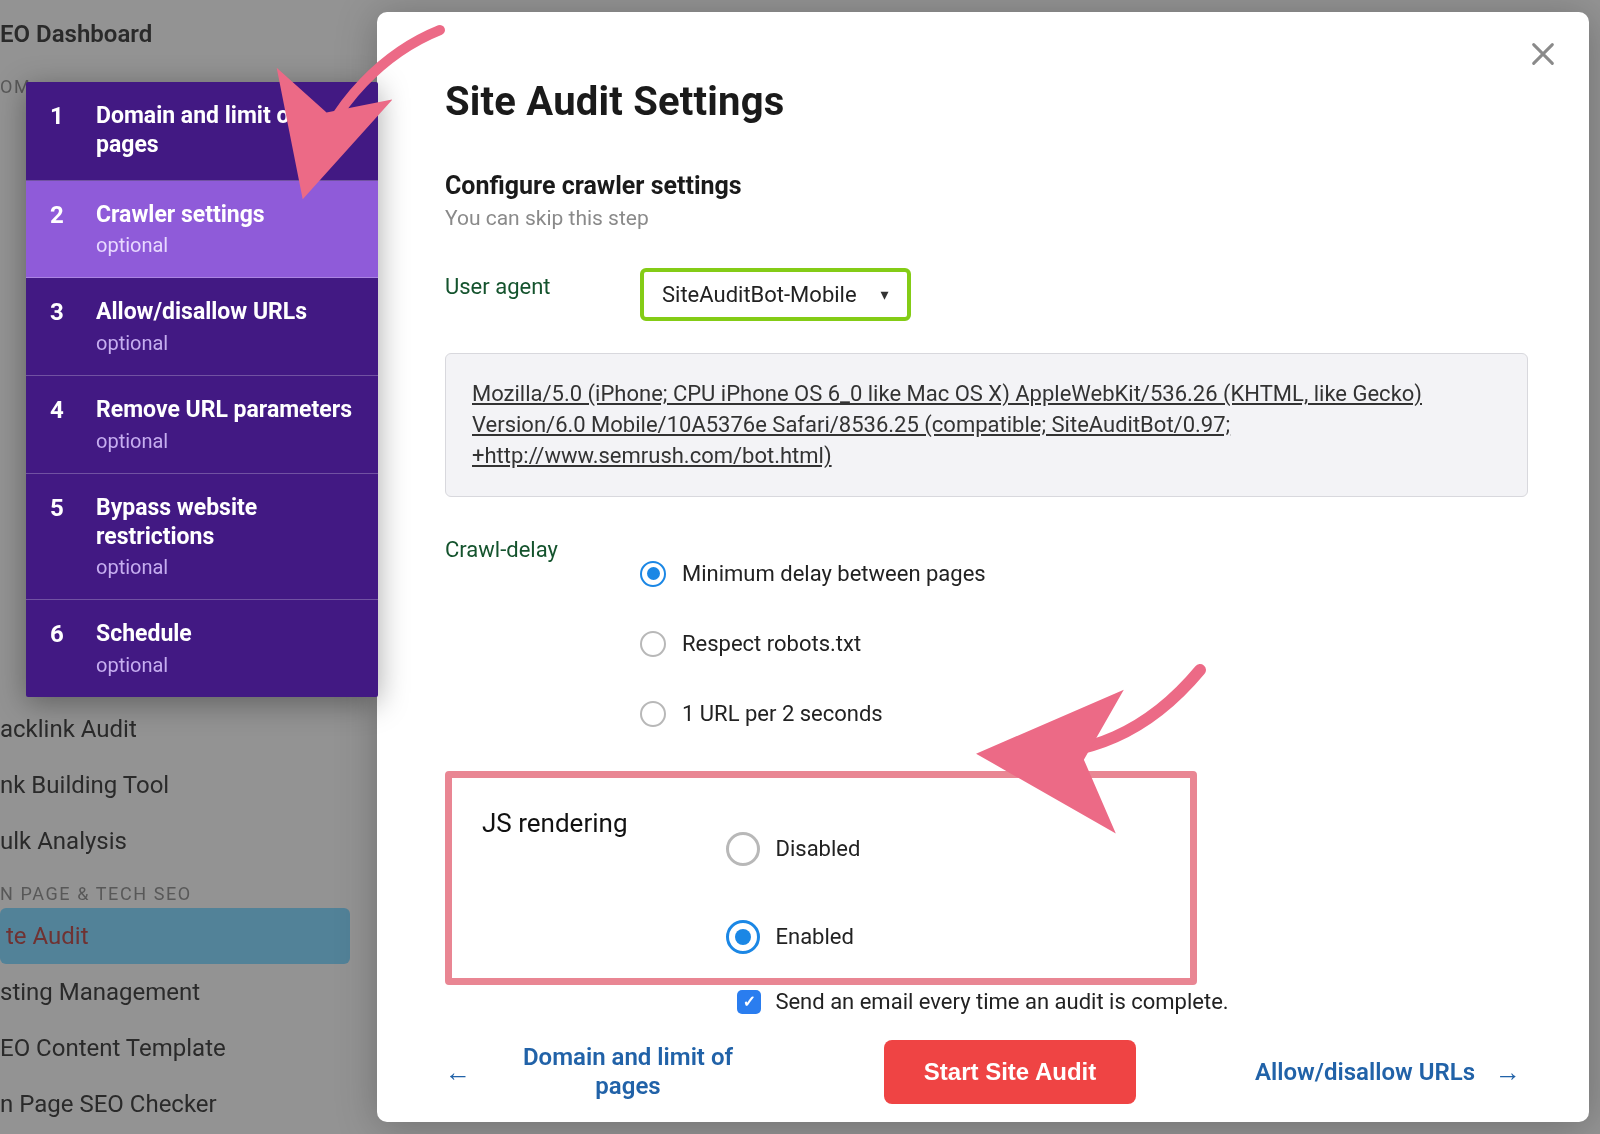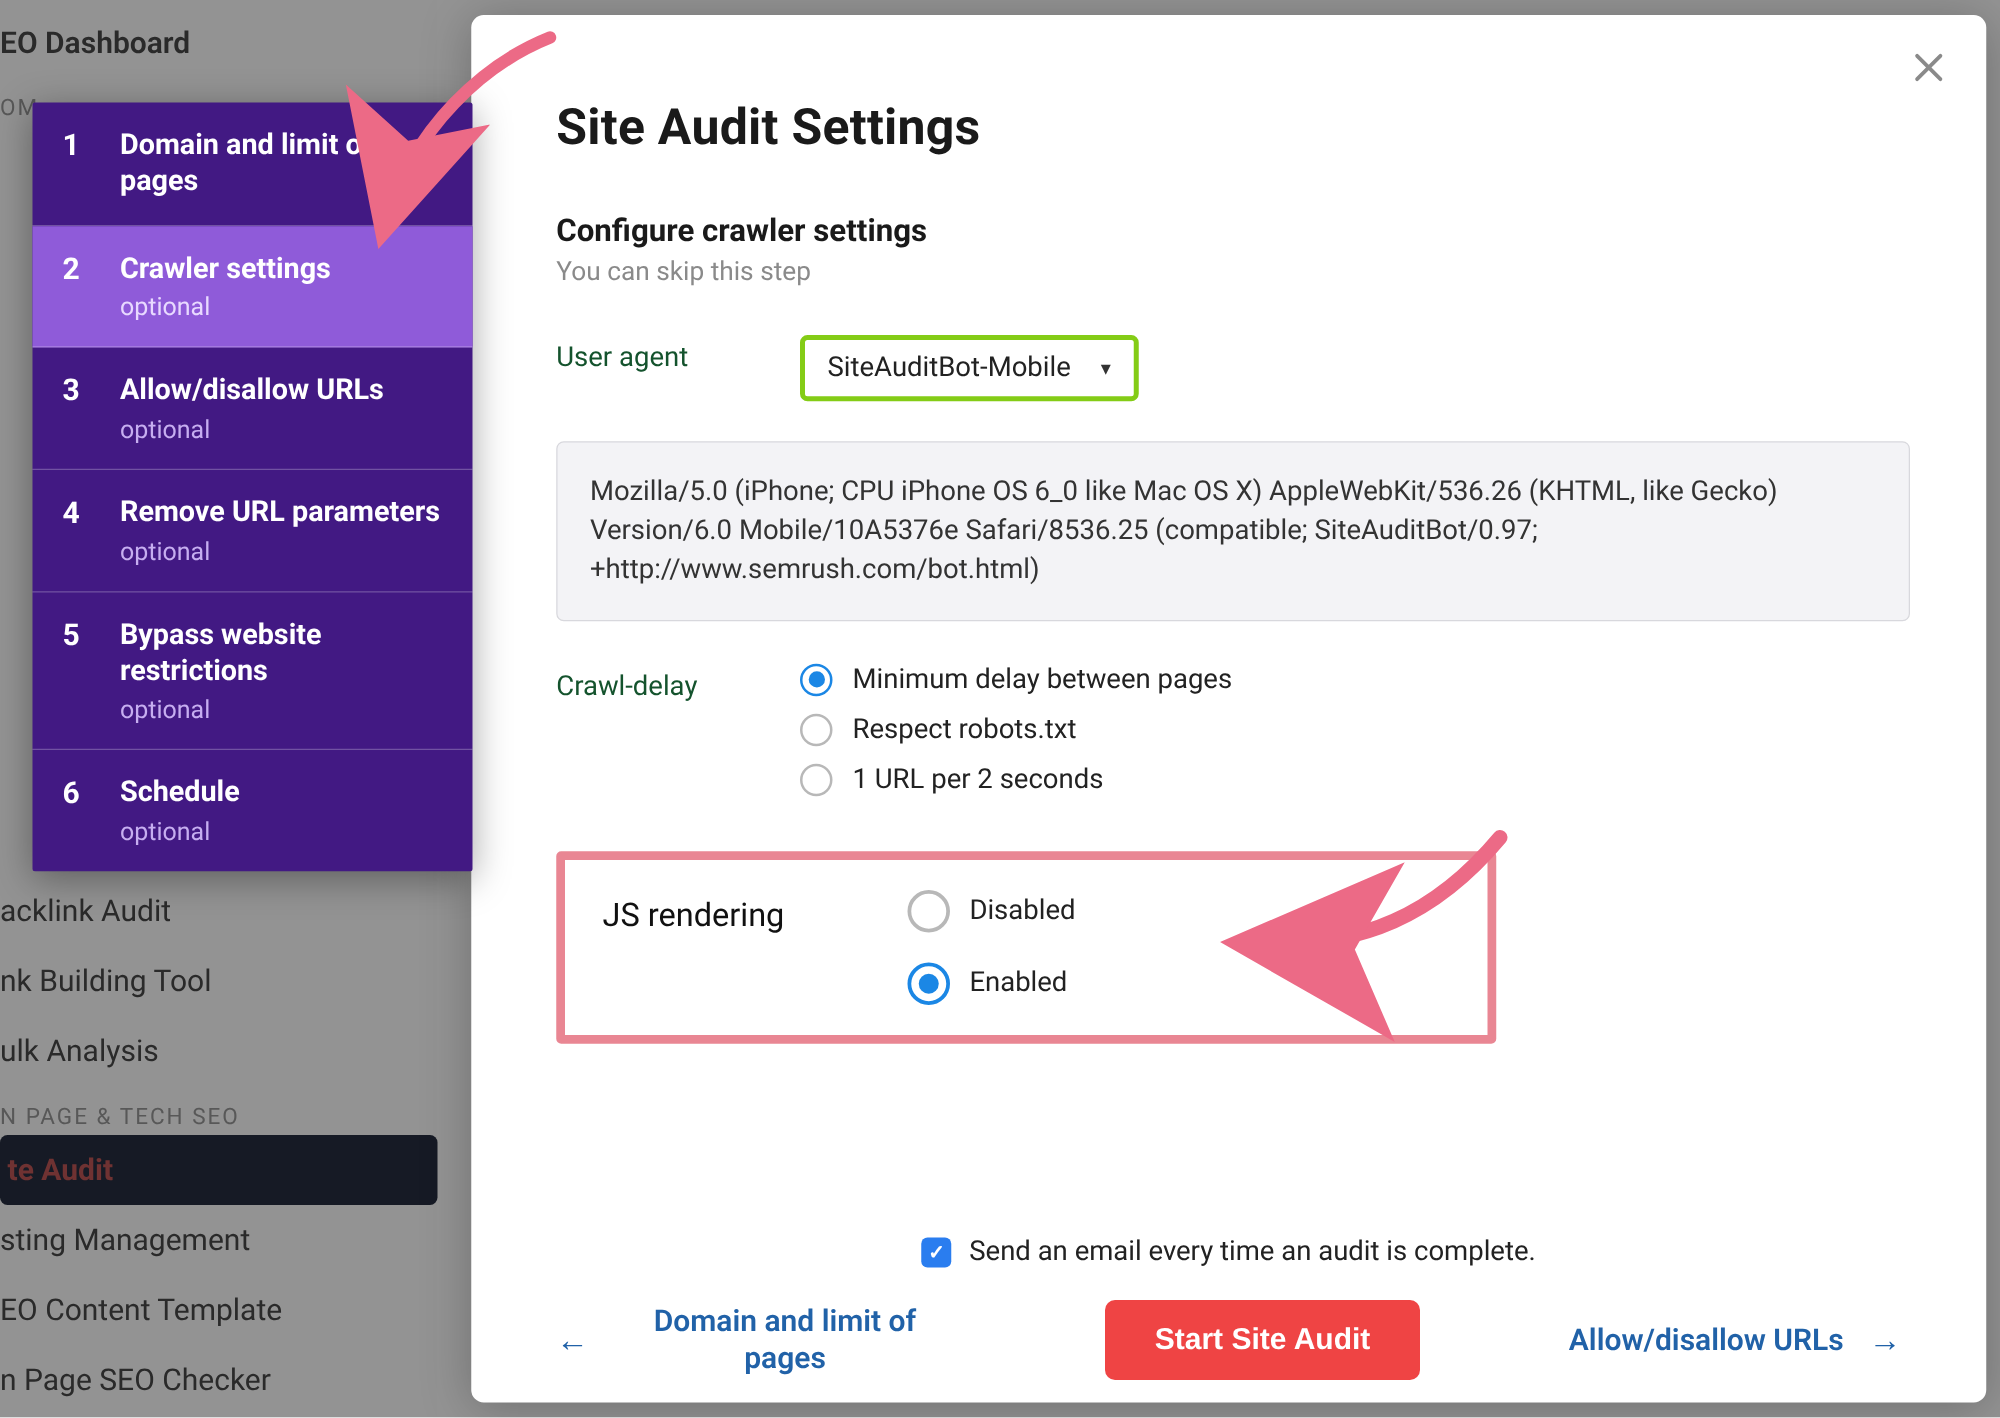--- a/index.html
+++ b/index.html
@@ -7,21 +7,21 @@
   body { position: relative; }
 
   
   .bg-sidebar {
     position:absolute; left:0; top:0; width:350px; height:1134px;
     background:#f3f3f3; color:#333; z-index:1;
     padding-top:0;
   }
   .bg-sidebar .item { padding:14px 10px 14px 0; font-size:24px; color:#333; }
   .bg-sidebar .section-head { font-size:18px; letter-spacing:1.6px; color:#888; padding:14px 10px 4px 0; text-transform:uppercase; }
-  .bg-sidebar .active { background:#0f172a; color:#b14242; border-radius:6px; padding:14px 6px;font-weight:bold; }
+  .bg-sidebar .active { background:#7dd3fc; color:#b14242; border-radius:6px; padding:14px 6px; }
   .bg-overlay {
     position:absolute; left:0; top:0; width:1600px; height:1134px;
     background:rgba(30,30,30,0.45); z-index:2;
   }
 
   
   .modal {
     position:absolute; left:377px; top:12px; width:1212px; height:1110px;
     background:#fff; border-radius:10px; z-index:10;
     box-shadow:0 4px 40px rgba(0,0,0,0.25);
@@ -43,25 +43,25 @@
   .select {
     display:inline-flex; align-items:center; gap:24px;
     border:4px solid #84cc16; border-radius:6px; padding:10px 18px;
     font-size:22px; color:#222; background:#fff; cursor:pointer;
   }
   .select .chev { font-size:16px; color:#333; }
 
   .ua-box {
     margin-top:32px; width:1083px;
     border:1px solid #d8d8dd; background:#f3f3f6; border-radius:6px;
-    padding:24px 26px; font-size:22px; color:#333; line-height:1.42;
+    padding:24px 26px; font-size:22px; color:#333; line-height:1.42;text-decoration:underline;
   }
 
   .radio-list { display:flex; flex-direction:column; gap:14px; }
-  .radio-item { display:flex; align-items:center; gap:16px; font-size:22px; color:#222; }
+  .radio-item { display:flex; align-items:center; gap:16px; font-size:22px; color:#222;margin-top:30px; }
   .radio-o {
     width:26px; height:26px; border-radius:50%;
     border:2.5px solid #b8b8b8; background:#fff; display:inline-block; flex:none;
   }
   .radio-o.checked { border-color:#1b87e5; position:relative; }
   .radio-o.checked::after {
     content:""; position:absolute; inset:4.5px; border-radius:50%; background:#1b87e5;
   }
 
   

